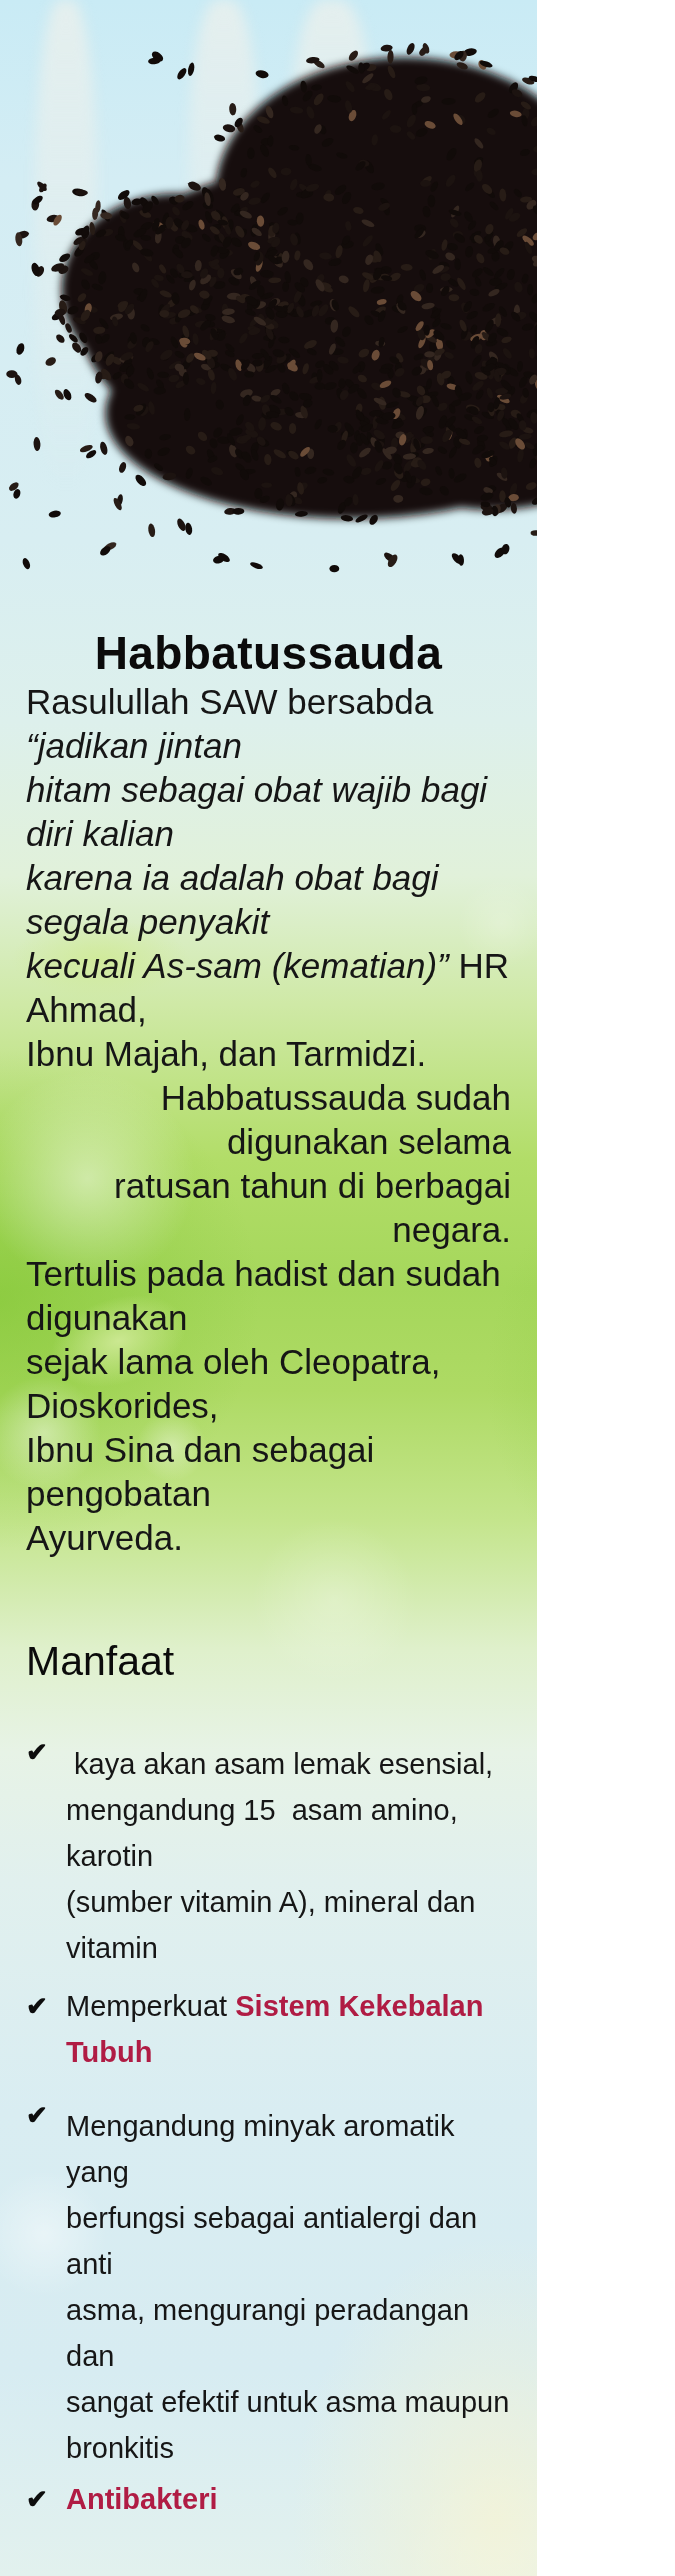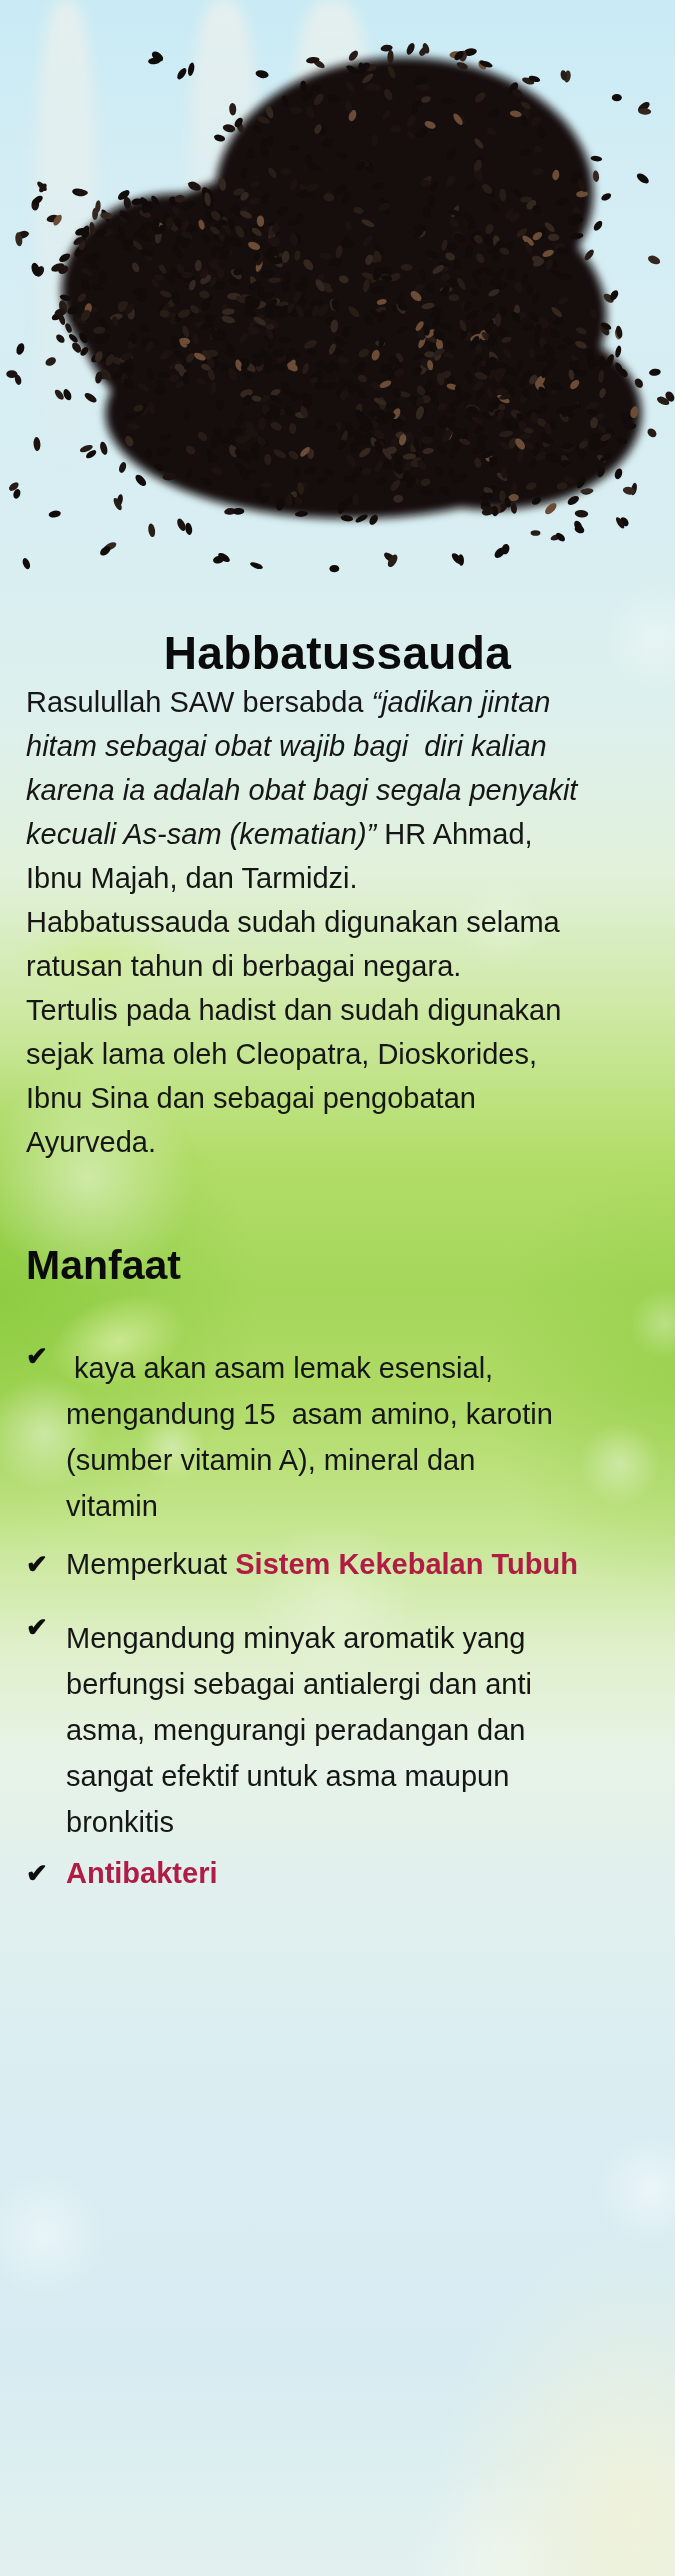--- a/index.html
+++ b/index.html
@@ -1,19 +1,19 @@
 <!DOCTYPE html>
 <html style="--red: #b01c44;font-size:14px"><head>
 <meta charset="utf-8">
 <style>
   :root { --red:#b01c44; --ink:#161616; }
   html,body{margin:0;padding:0;background:#ffffff;}
 
   .page{
-    position:relative; width:675px; height:2576px; overflow:hidden;
+    position:relative; width:537px; height:2576px; overflow:hidden;
     font-family:"Liberation Sans", sans-serif; color:var(--ink);
     background:linear-gradient(180deg,
       #c9ebf5 0%, #d4edf4 7%, #d8eef2 21%, #ddf0ec 28%, #e1f1da 34%,
       #cfe9a6 39%, #b2dd68 45%, #a5d75b 50%, #aeda64 54%, #c4e58c 59%,
       #dff0cb 64%, #e7f3e6 68%, #e1f0ee 73%, #d9edf2 82%, #d7ecf2 92%, #e2f1ee 100%);
   }
   .overlay{position:absolute; pointer-events:none;}
   .green-sides{
     left:0; top:967px; width:675px; height:792px;
     background:
@@ -30,25 +30,25 @@
   .cream{position:absolute; right:0; bottom:0; width:405px; height:563px; pointer-events:none;
     background:radial-gradient(70% 70% at 90% 90%, rgba(243,243,214,.85), rgba(243,243,214,0) 72%);}
 
   .content{position:absolute; inset:0;}
   .hero{height:576px; position:relative;}
   .hero svg{display:block;}
 
   h1.title{margin:50px 26px 0; text-align:center; font-size:46px; font-weight:700;
     color:#0b0b0b; letter-spacing:0.4px; line-height:1.18;}
 
-  .intro{margin:0 26px; font-size:29px; line-height:44px;}
+  .intro{margin:0 26px; font-size:35px; line-height:44px;}
   .intro p{margin:0; white-space:pre-wrap;}
-  .p1{margin-top:53px;} .p2{margin-top:22px;} .p3{margin-top:50px;}
-
-  h2.benefits-heading{margin:77px 26px 0; font-size:41px; font-weight:700;
+  .p1{margin-top:53px;} .p2{margin-top:22px;text-align:right;} .p3{margin-top:50px;}
+
+  h2.benefits-heading{margin:77px 26px 0; font-size:41px; font-weight:400;
     color:#0b0b0b; line-height:49px;}
 
   .benefits{margin:0 26px; font-size:29px; line-height:46px;}
   .bullet{display:flex; align-items:flex-start;}
   .check{flex:0 0 40px; font-size:26px; line-height:46px; color:#0d0d0d; font-weight:700;}
   .bullet-content{flex:1; min-width:0;}
   .bullet-title,.bullet-body{white-space:pre-wrap;}
   .bullet-body{margin-top:11.4px;}
   .b1{margin-top:43px;} .b2{margin-top:12.3px;} .b3{margin-top:16.7px;} .b4{margin-top:5.3px;}
   .b4 .bullet-body{margin-top:7px;}

